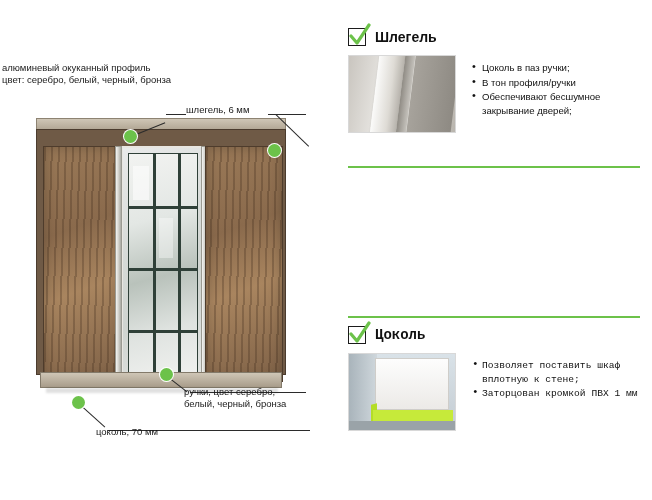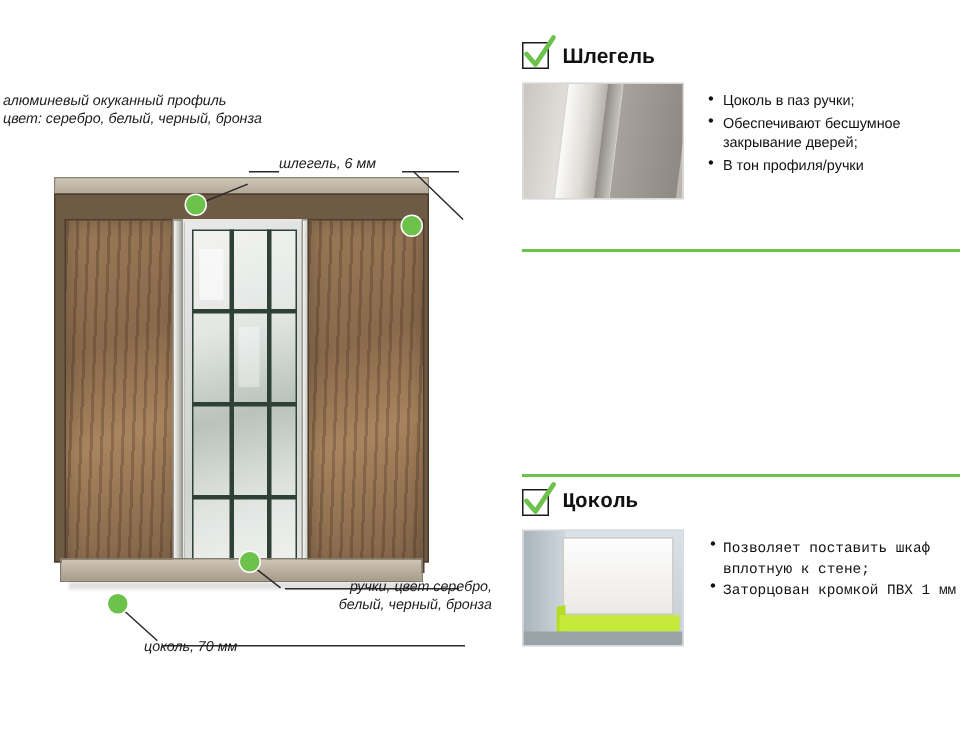--- a/index.html
+++ b/index.html
@@ -17,21 +17,20 @@
 
   
   #left-panel {
     position: absolute;
     left: 0; top: 0;
     width: 330px; height: 500px;
   }
 
   .callout-text {
     position: absolute;
-    font-style: italic;
     font-size: 9.5px;
     line-height: 12px;
     color: #1a1a1a;
     white-space: pre-line;
   }
 
   .dot {
     position: absolute;
     width: 13px; height: 13px;
     border-radius: 50%;
@@ -291,21 +290,21 @@
   <div class="leader" style="left:108px; top:430px; width:202px;"></div>
 
   <div class="dot" style="left:124px; top:130px;"></div>
   <div class="dot" style="left:268px; top:144px;"></div>
   <div class="dot" style="left:160px; top:368px;"></div>
   <div class="dot" style="left:72px; top:396px;"></div>
 
   <div class="callout-text" style="left:2px; top:62px; width:190px;">алюминевый окуканный профиль
 цвет: серебро, белый, черный, бронза</div>
   <div class="callout-text" style="left:186px; top:104px; width:120px;">шлегель, 6 мм</div>
-  <div class="callout-text" style="left:196px; top:386px; width:132px;text-align:right;">ручки, цвет серебро,
+  <div class="callout-text" style="left:184px; top:386px; width:132px;">ручки, цвет серебро,
 белый, черный, бронза</div>
   <div class="callout-text" style="left:96px; top:426px; width:140px;">цоколь, 70 мм</div>
 </div>
 
 <div id="right-panel">
 
   <div class="section" style="top:28px;">
     <div class="sec-head">
       <span class="check-box">
         <svg width="24" height="26" viewBox="0 0 24 26">
@@ -316,22 +315,22 @@
     </div>
     <div class="sec-body">
       <div class="thumb">
         <div class="sh-wall"></div>
         <div class="sh-dark"></div>
         <div class="sh-strip"></div>
         <div class="sh-strip2"></div>
       </div>
       <ul class="bl bullets">
         <li>Цоколь в паз ручки;</li>
+        <li>В тон профиля/ручки</li>
         <li>Обеспечивают бесшумное закрывание дверей;</li>
-        <li>В тон профиля/ручки</li>
       </ul>
     </div>
   </div>
 
   <div class="sec-divider" style="top:166px;"></div>
 
   <div class="section" style="top:176px;">
   </div>
 
   <div class="sec-divider" style="top:316px;"></div>

